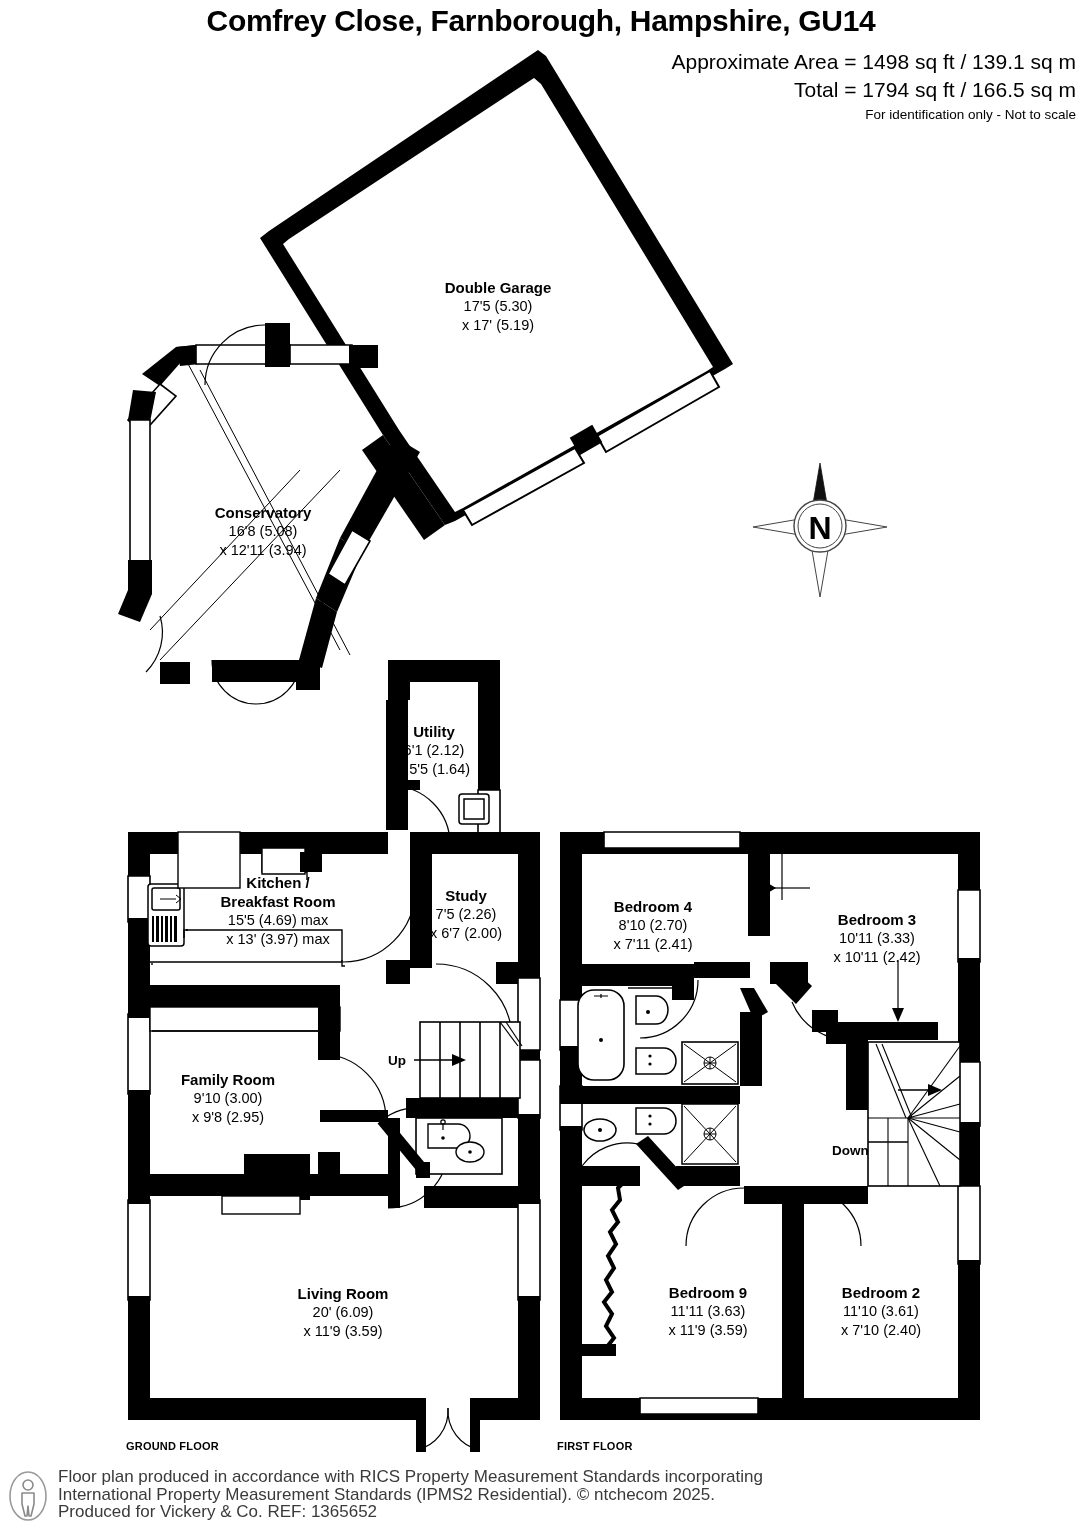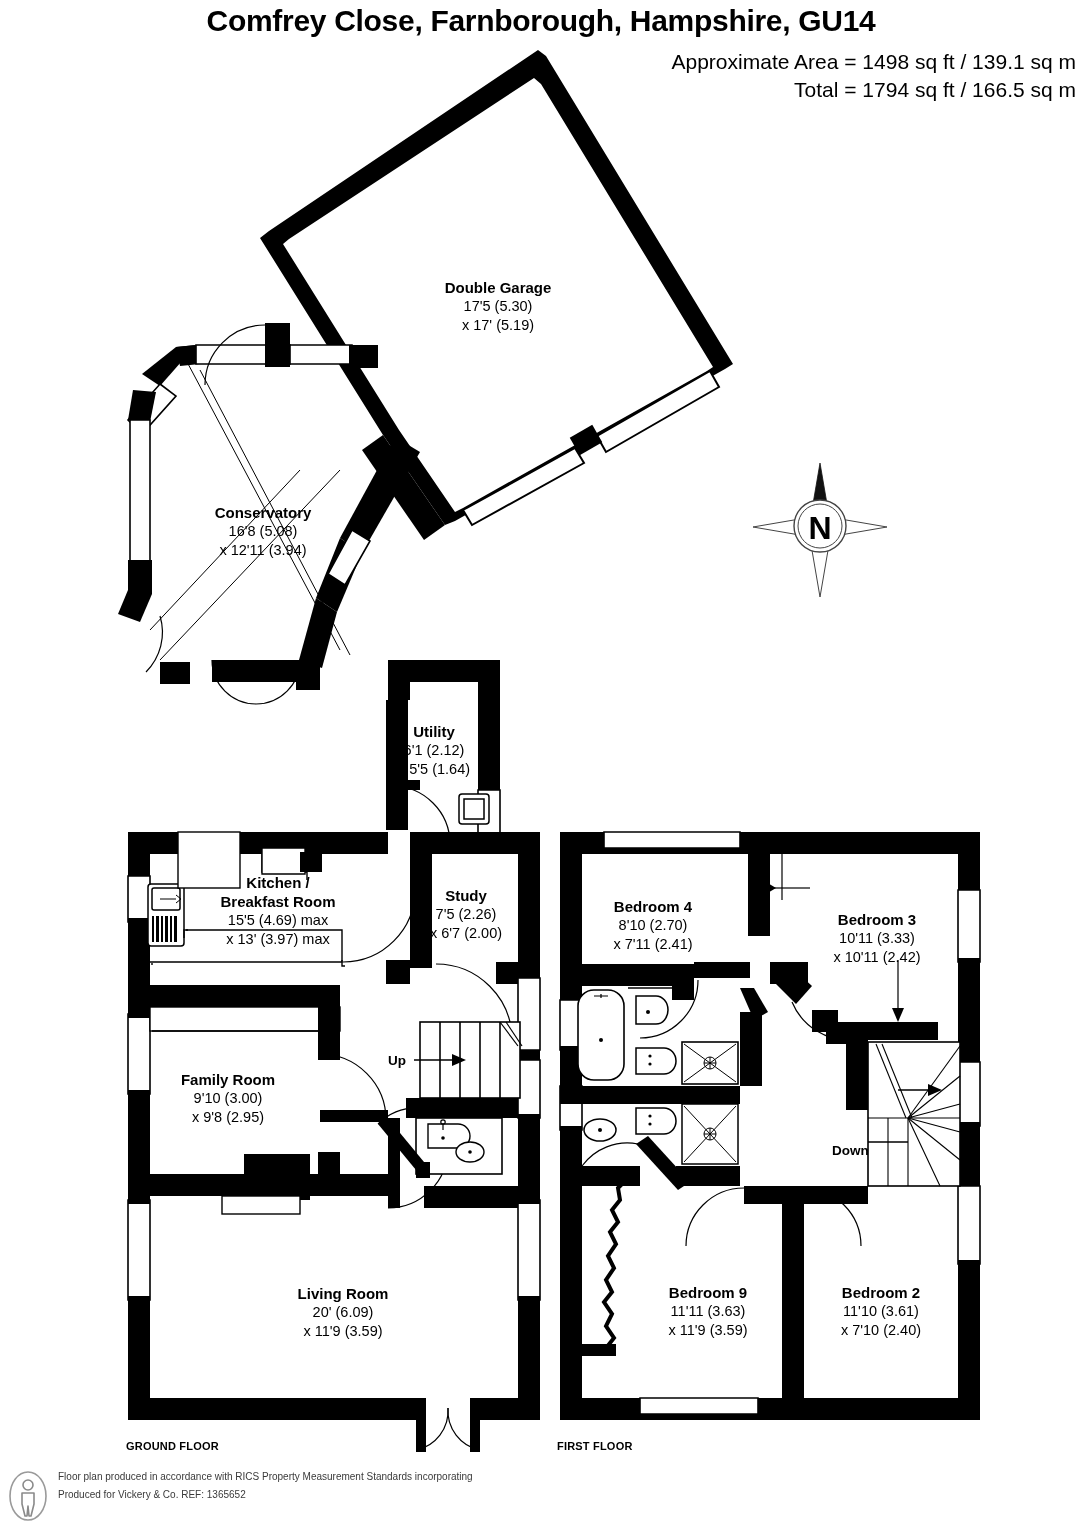--- a/index.html
+++ b/index.html
@@ -9,33 +9,34 @@
   #title{position:absolute;left:0;top:4px;width:1082px;text-align:center;
          font-size:30px;font-weight:bold;letter-spacing:-0.3px;white-space:nowrap;}
   #areas{position:absolute;right:6px;top:48px;text-align:right;
          font-size:21px;line-height:28px;}
   #areas .small{font-size:13.5px;line-height:22px;}
   .roomlbl{position:absolute;text-align:center;line-height:18.5px;
            font-size:14.5px;white-space:nowrap;}
   .roomlbl b{font-size:15px;font-weight:bold;display:block;line-height:19px;}
   .floorlbl{position:absolute;font-size:11px;font-weight:bold;letter-spacing:0.2px;}
   .dirlbl{position:absolute;font-size:13.5px;font-weight:bold;}
-  #footer{position:absolute;left:58px;top:1468px;font-size:10px;
+  #footer{position:absolute;left:58px;top:1468px;font-size:17px;
           line-height:17.5px;color:#3a3a3a;white-space:nowrap;}
   #footicon{position:absolute;left:8px;top:1470px;width:40px;height:52px;}
   #compass{position:absolute;left:745px;top:455px;width:150px;height:150px;}
 </style>
 </head>
 <body>
 
 <div id="title">Comfrey Close, Farnborough, Hampshire, GU14</div>
 
 <div id="areas">
   <div>Approximate Area = 1498 sq ft / 139.1 sq m</div>
   <div>Total = 1794 sq ft / 166.5 sq m</div>
+  <div class="small">For identification only - Not to scale</div>
 </div>
 
 <svg class="plan" viewBox="0 0 1082 1528">
   <g fill="#000" stroke="none">
 
     <path fill-rule="evenodd" d="
       M 546,56  L 733,364  L 725,369  L 455,521  L 445,525  L 383,435  L 260,238  L 269,231  L 538,50 Z
       M 541,84  L 713,367  L 707,371  L 463,508  L 455,512  L 399,430  L 283,244  L 289,239  L 534,78 Z
     "></path>
 
@@ -661,14 +662,15 @@
 <div class="floorlbl" style="left:557px;top:1440px;">FIRST FLOOR</div>
 
 <svg id="footicon" viewBox="0 0 40 52">
   <ellipse cx="20" cy="26" rx="18" ry="24" fill="#ffffff" stroke="#9a9a9a" stroke-width="1.6"></ellipse>
   <circle cx="20" cy="15" r="5" fill="none" stroke="#8a8a8a" stroke-width="1.6"></circle>
   <path d="M 14,23 h 12 v 11 l -3,12 h -2 l -1,-10 l -1,10 h -2 l -3,-12 Z" fill="none" stroke="#8a8a8a" stroke-width="1.6" stroke-linejoin="round"></path>
 </svg>
 
 <div id="footer">
   <div>Floor plan produced in accordance with RICS Property Measurement Standards incorporating</div>
+  <div>International Property Measurement Standards (IPMS2 Residential).   © ntchecom 2025.</div>
   <div>Produced for Vickery &amp; Co.   REF:  1365652</div>
 </div>
 
 </body></html>

